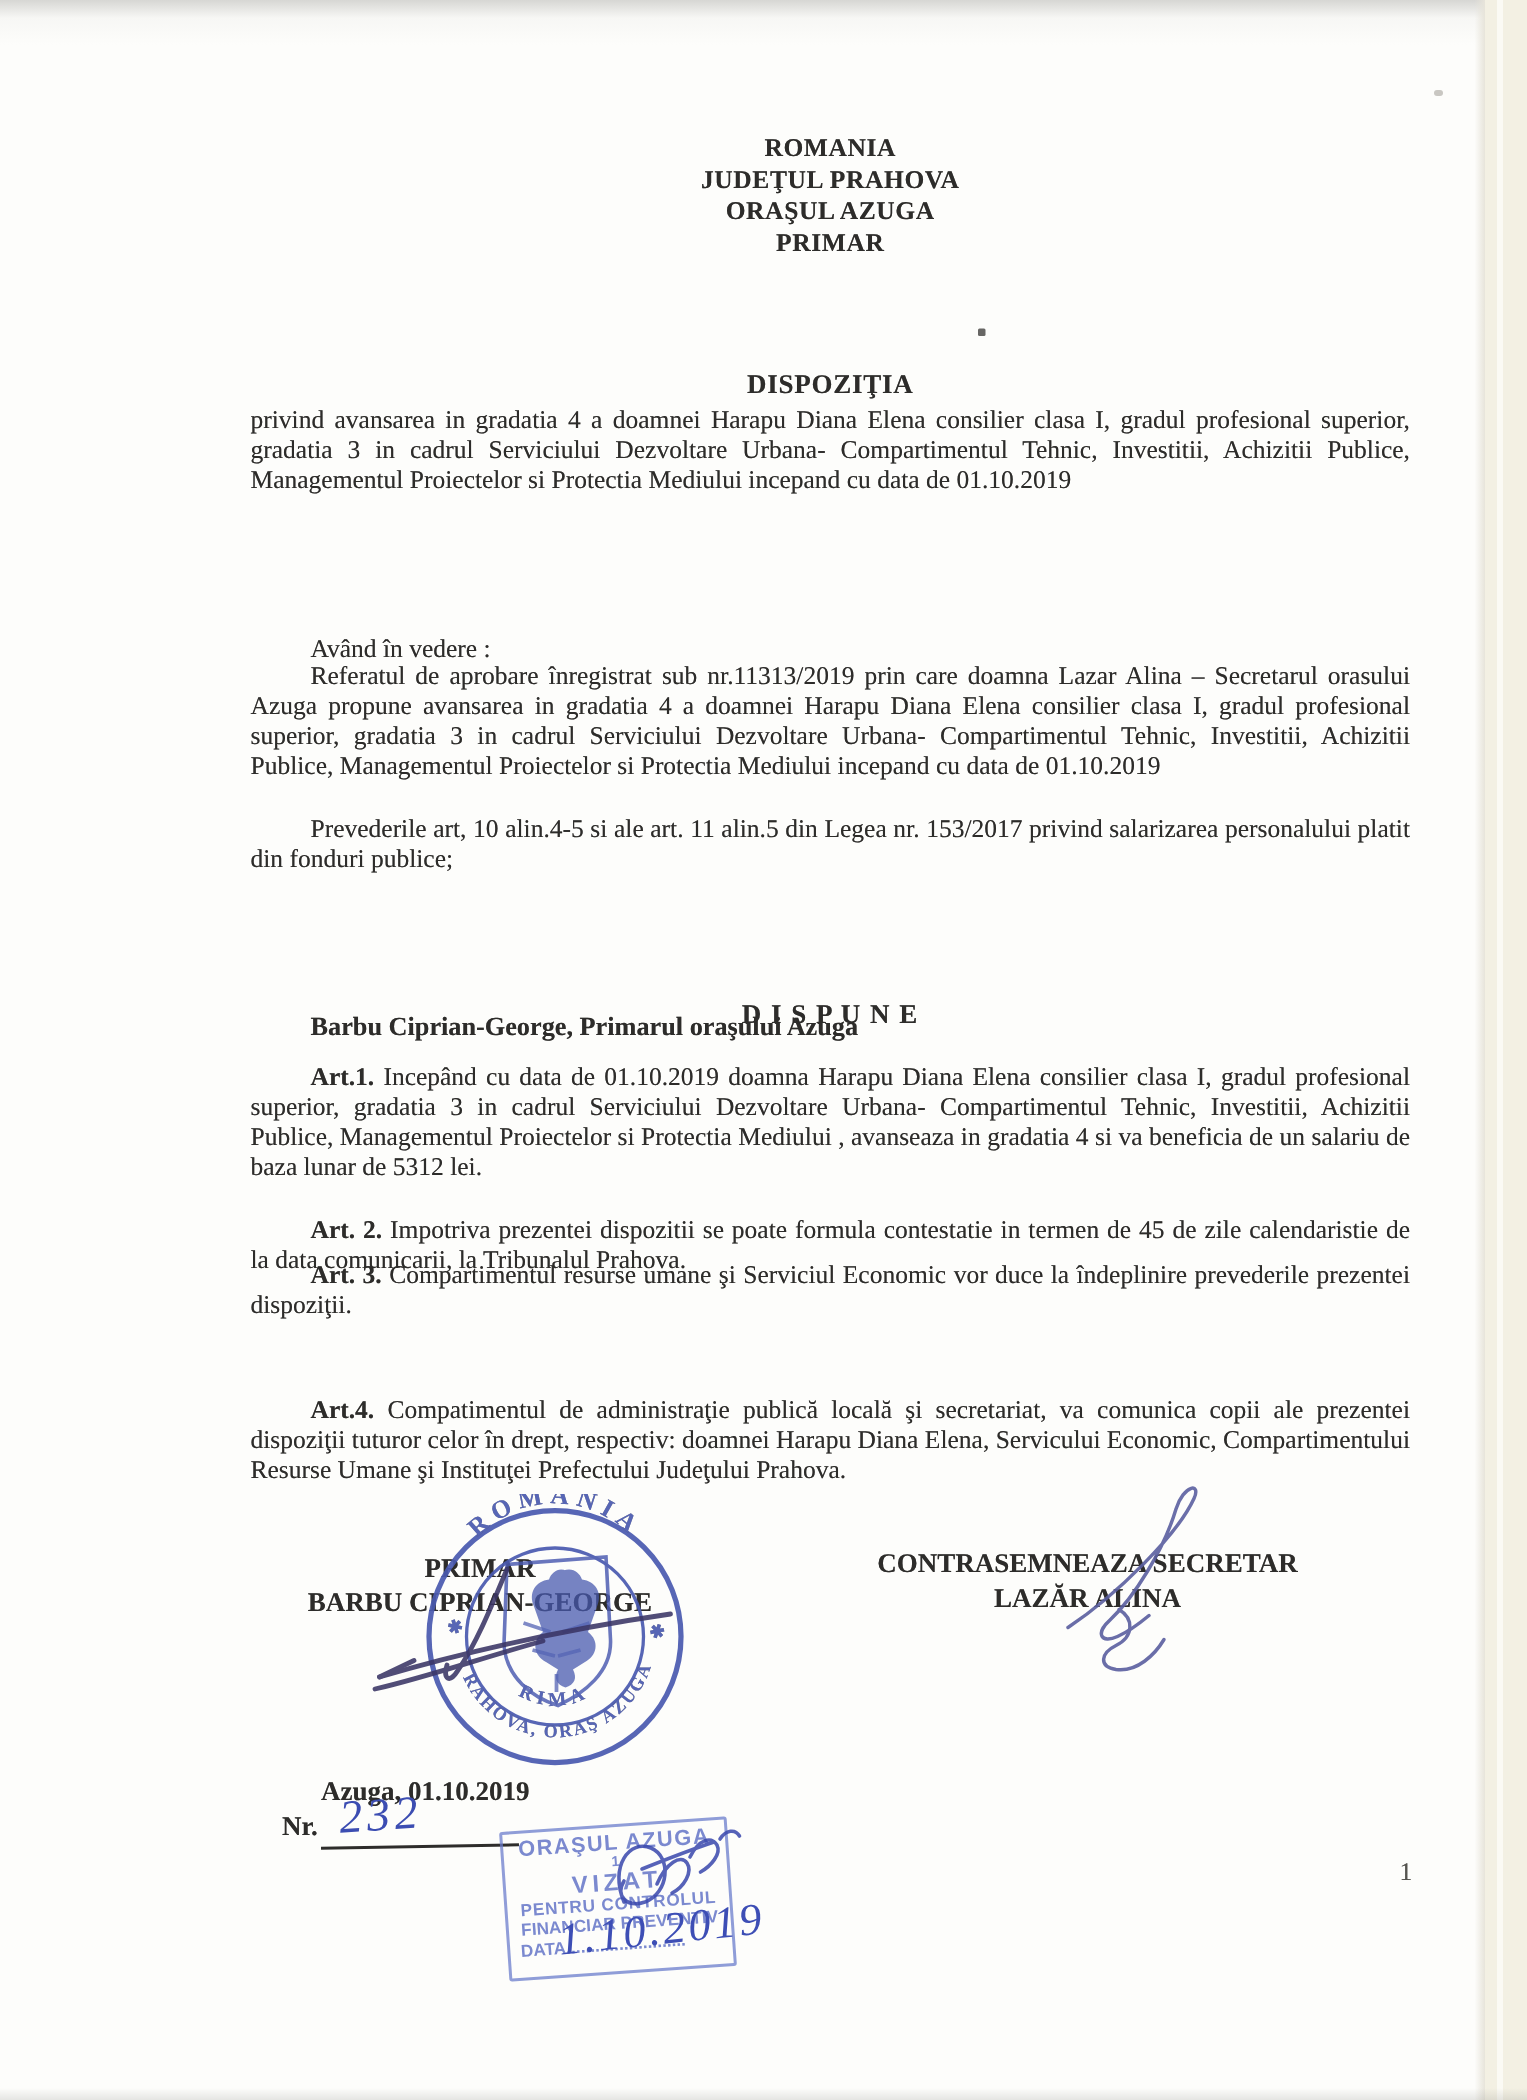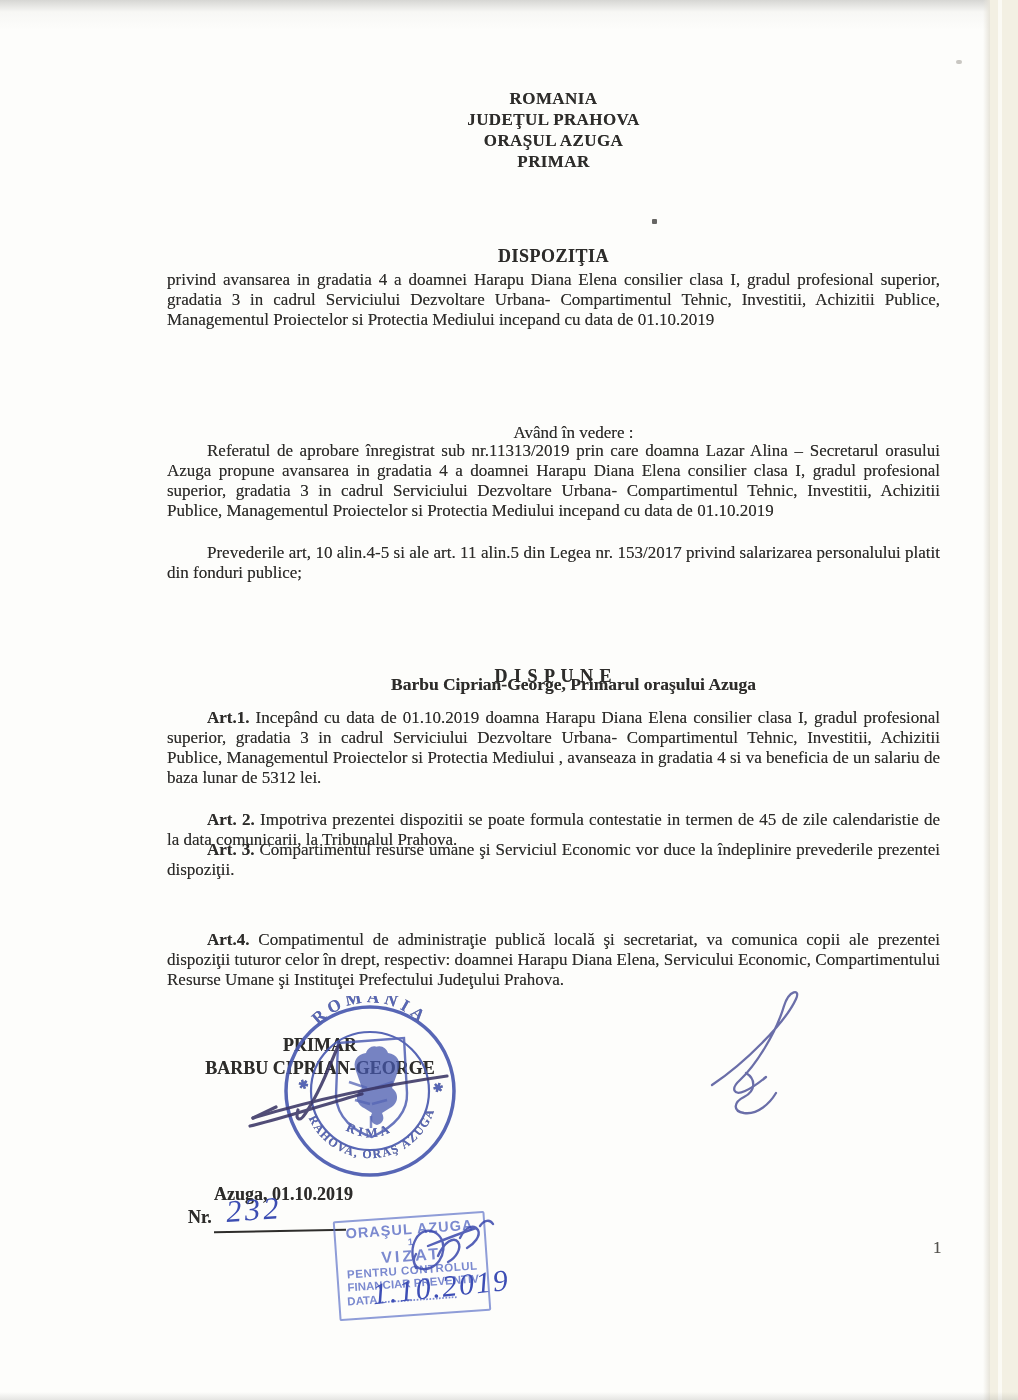--- a/index.html
+++ b/index.html
@@ -20,21 +20,21 @@
     background:#f3f0e3; }
   .scan-right-inner { position:absolute; top:0; left:998px; width:4px; height:1400px; background:#fbfaf4; }
   .scan-bottom { position:absolute; left:0; bottom:0; width:1018px; height:8px;
     background:linear-gradient(to top, rgba(120,120,116,.18), rgba(255,255,255,0)); }
   .dot-artifact { position:absolute; left:652px; top:219px; width:5px; height:5px;
     background:#4c4b49; border-radius:1px; opacity:.85; }
   .dot-artifact2 { position:absolute; left:956px; top:60px; width:6px; height:4px;
     background:#c9c7c2; border-radius:2px; }
 
   
-  .col { position:absolute; left:167px; width:773px;text-align:center; }
+  .col { position:absolute; left:167px; width:773px; }
   .center { text-align:center; }
   .just { text-align:justify; }
   .b { font-weight:bold; }
   .body-txt { font-size:17px; line-height:20px; }
   .indent { text-indent:40px; }
 
   .header-block { top:88px; font-size:17px; line-height:21px; font-weight:bold; letter-spacing:.4px; }
   .title { top:246px; font-size:18px; font-weight:bold; letter-spacing:.5px; }
   .subtitle { top:270px; }
   .considering-heading { top:423px; padding-left:40px; }
@@ -118,20 +118,24 @@
   <div class="col dispune center">D I S P U N E</div>
 
   <div class="col art-1 body-txt just indent"><span class="b">Art.1.</span><span> Incepând cu data de 01.10.2019 doamna Harapu Diana Elena consilier clasa I, gradul profesional superior, gradatia 3 in cadrul Serviciului Dezvoltare Urbana- Compartimentul Tehnic, Investitii, Achizitii Publice, Managementul Proiectelor si Protectia Mediului , avanseaza in gradatia 4 si va beneficia de  un salariu de baza lunar de 5312 lei.</span></div>
   <div class="col art-2 body-txt just indent"><span class="b">Art. 2.</span><span> Impotriva prezentei dispozitii se poate formula contestatie in termen de 45 de zile calendaristie de la data comunicarii, la Tribunalul Prahova.</span></div>
   <div class="col art-3 body-txt just indent"><span class="b">Art. 3.</span><span> Compartimentul resurse umane şi Serviciul Economic vor duce la îndeplinire prevederile prezentei dispoziţii.</span></div>
   <div class="col art-4 body-txt just indent"><span class="b">Art.4.</span><span> Compatimentul de administraţie publică locală şi secretariat,  va comunica copii ale prezentei dispoziţii tuturor celor în drept, respectiv: doamnei Harapu Diana Elena,  Servicului Economic, Compartimentului Resurse Umane şi Instituţei Prefectului Judeţului Prahova.</span></div>
 
   <div class="sig-left">
     <div>PRIMAR</div>
     <div>BARBU CIPRIAN-GEORGE</div>
+  </div>
+  <div class="sig-right">
+    <div>CONTRASEMNEAZA SECRETAR</div>
+    <div>LAZĂR ALINA</div>
   </div>
 
   <svg class="round-stamp" viewBox="0 0 190 190">
     <defs>
       <path id="arcTop" d="M 25.2 71.2 A 70 70 0 0 1 164.8 71.2"></path>
       <path id="arcBottomOuter" d="M 32 118 A 67 67 0 0 0 158 118"></path>
       <path id="arcBottomInner" d="M 68.6 132.7 A 46 46 0 0 0 121.4 132.7"></path>
     </defs>
     <circle cx="95" cy="95" r="84" fill="none" stroke="#4a5ab0" stroke-width="3.5"></circle>
     <circle cx="95" cy="95" r="59" fill="none" stroke="#4a5ab0" stroke-width="2.2"></circle>

